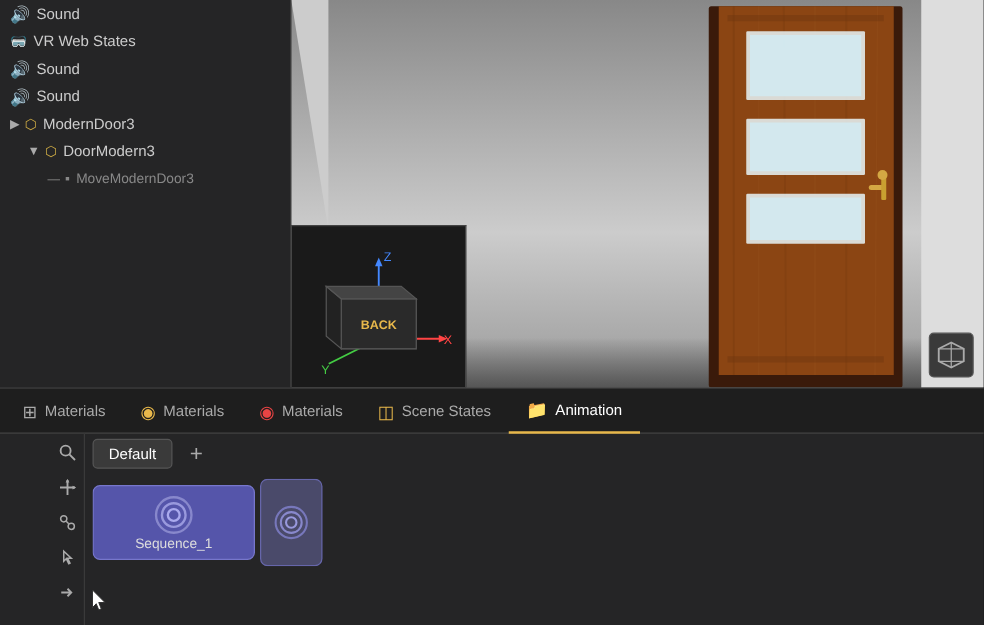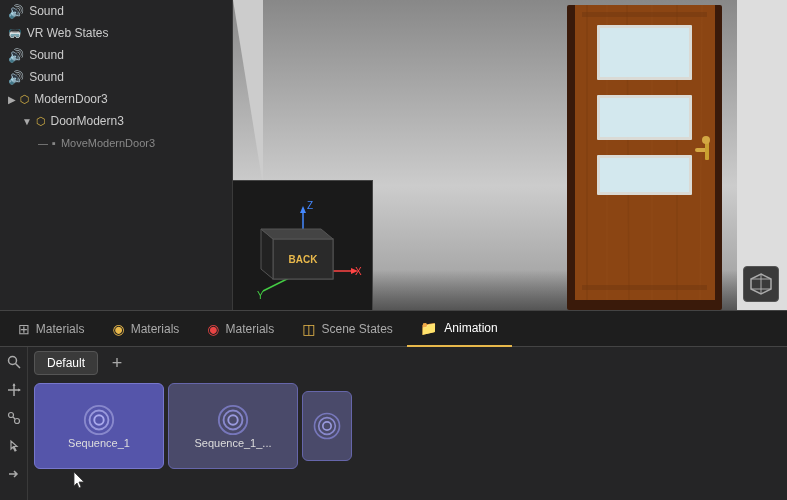--- a/index.html
+++ b/index.html
@@ -162,20 +162,21 @@
       font-size: 14px;
       cursor: pointer;
       border-radius: 3px;
     }
 
     
     .content-area {
       display: flex;
       flex: 1;
       overflow: hidden;
+      padding-left: 40px;
     }
 
     
     .sequences-area {
       flex: 1;
       display: flex;
       flex-direction: column;
       padding: 4px 6px;
     }
 
@@ -219,21 +220,21 @@
       gap: 4px;
       align-items: center;
       overflow: hidden;
     }
 
     .seq-card {
       background: #4a4a6a;
       border: 1px solid #6666aa;
       border-radius: 6px;
       width: 130px;
-      height: 86px;
+      height: 60px;
       display: flex;
       flex-direction: column;
       align-items: center;
       justify-content: center;
       cursor: pointer;
       flex-shrink: 0;
     }
     .seq-card:first-child {
       background: #5555aa;
       border-color: #7777cc;
@@ -468,28 +469,20 @@
 
         <div class="seq-card" style="background:#5555aa;border-color:#7777cc;">
           <svg class="circle-icon" viewBox="0 0 36 36">
             <circle cx="18" cy="18" r="15" fill="none" stroke="#8888cc" stroke-width="2"></circle>
             <circle cx="18" cy="18" r="10" fill="none" stroke="#9999dd" stroke-width="2"></circle>
             <circle cx="18" cy="18" r="5" fill="none" stroke="#aaaaee" stroke-width="2"></circle>
           </svg>
           <span class="seq-card-label">Sequence_1</span>
         </div>
 
-        <div class="seq-card">
-          <svg class="circle-icon" viewBox="0 0 36 36">
-            <circle cx="18" cy="18" r="15" fill="none" stroke="#7777bb" stroke-width="2"></circle>
-            <circle cx="18" cy="18" r="10" fill="none" stroke="#8888cc" stroke-width="2"></circle>
-            <circle cx="18" cy="18" r="5" fill="none" stroke="#9999dd" stroke-width="2"></circle>
-          </svg>
-          <span class="seq-card-label">Sequence_1_...</span>
-        </div>
 
 
 
         <div class="seq-card-partial">
           <svg width="30" height="36" viewBox="0 0 36 36">
             <circle cx="18" cy="18" r="15" fill="none" stroke="#7777bb" stroke-width="2"></circle>
             <circle cx="18" cy="18" r="10" fill="none" stroke="#8888cc" stroke-width="2"></circle>
             <circle cx="18" cy="18" r="5" fill="none" stroke="#9999dd" stroke-width="2"></circle>
           </svg>
         </div>

